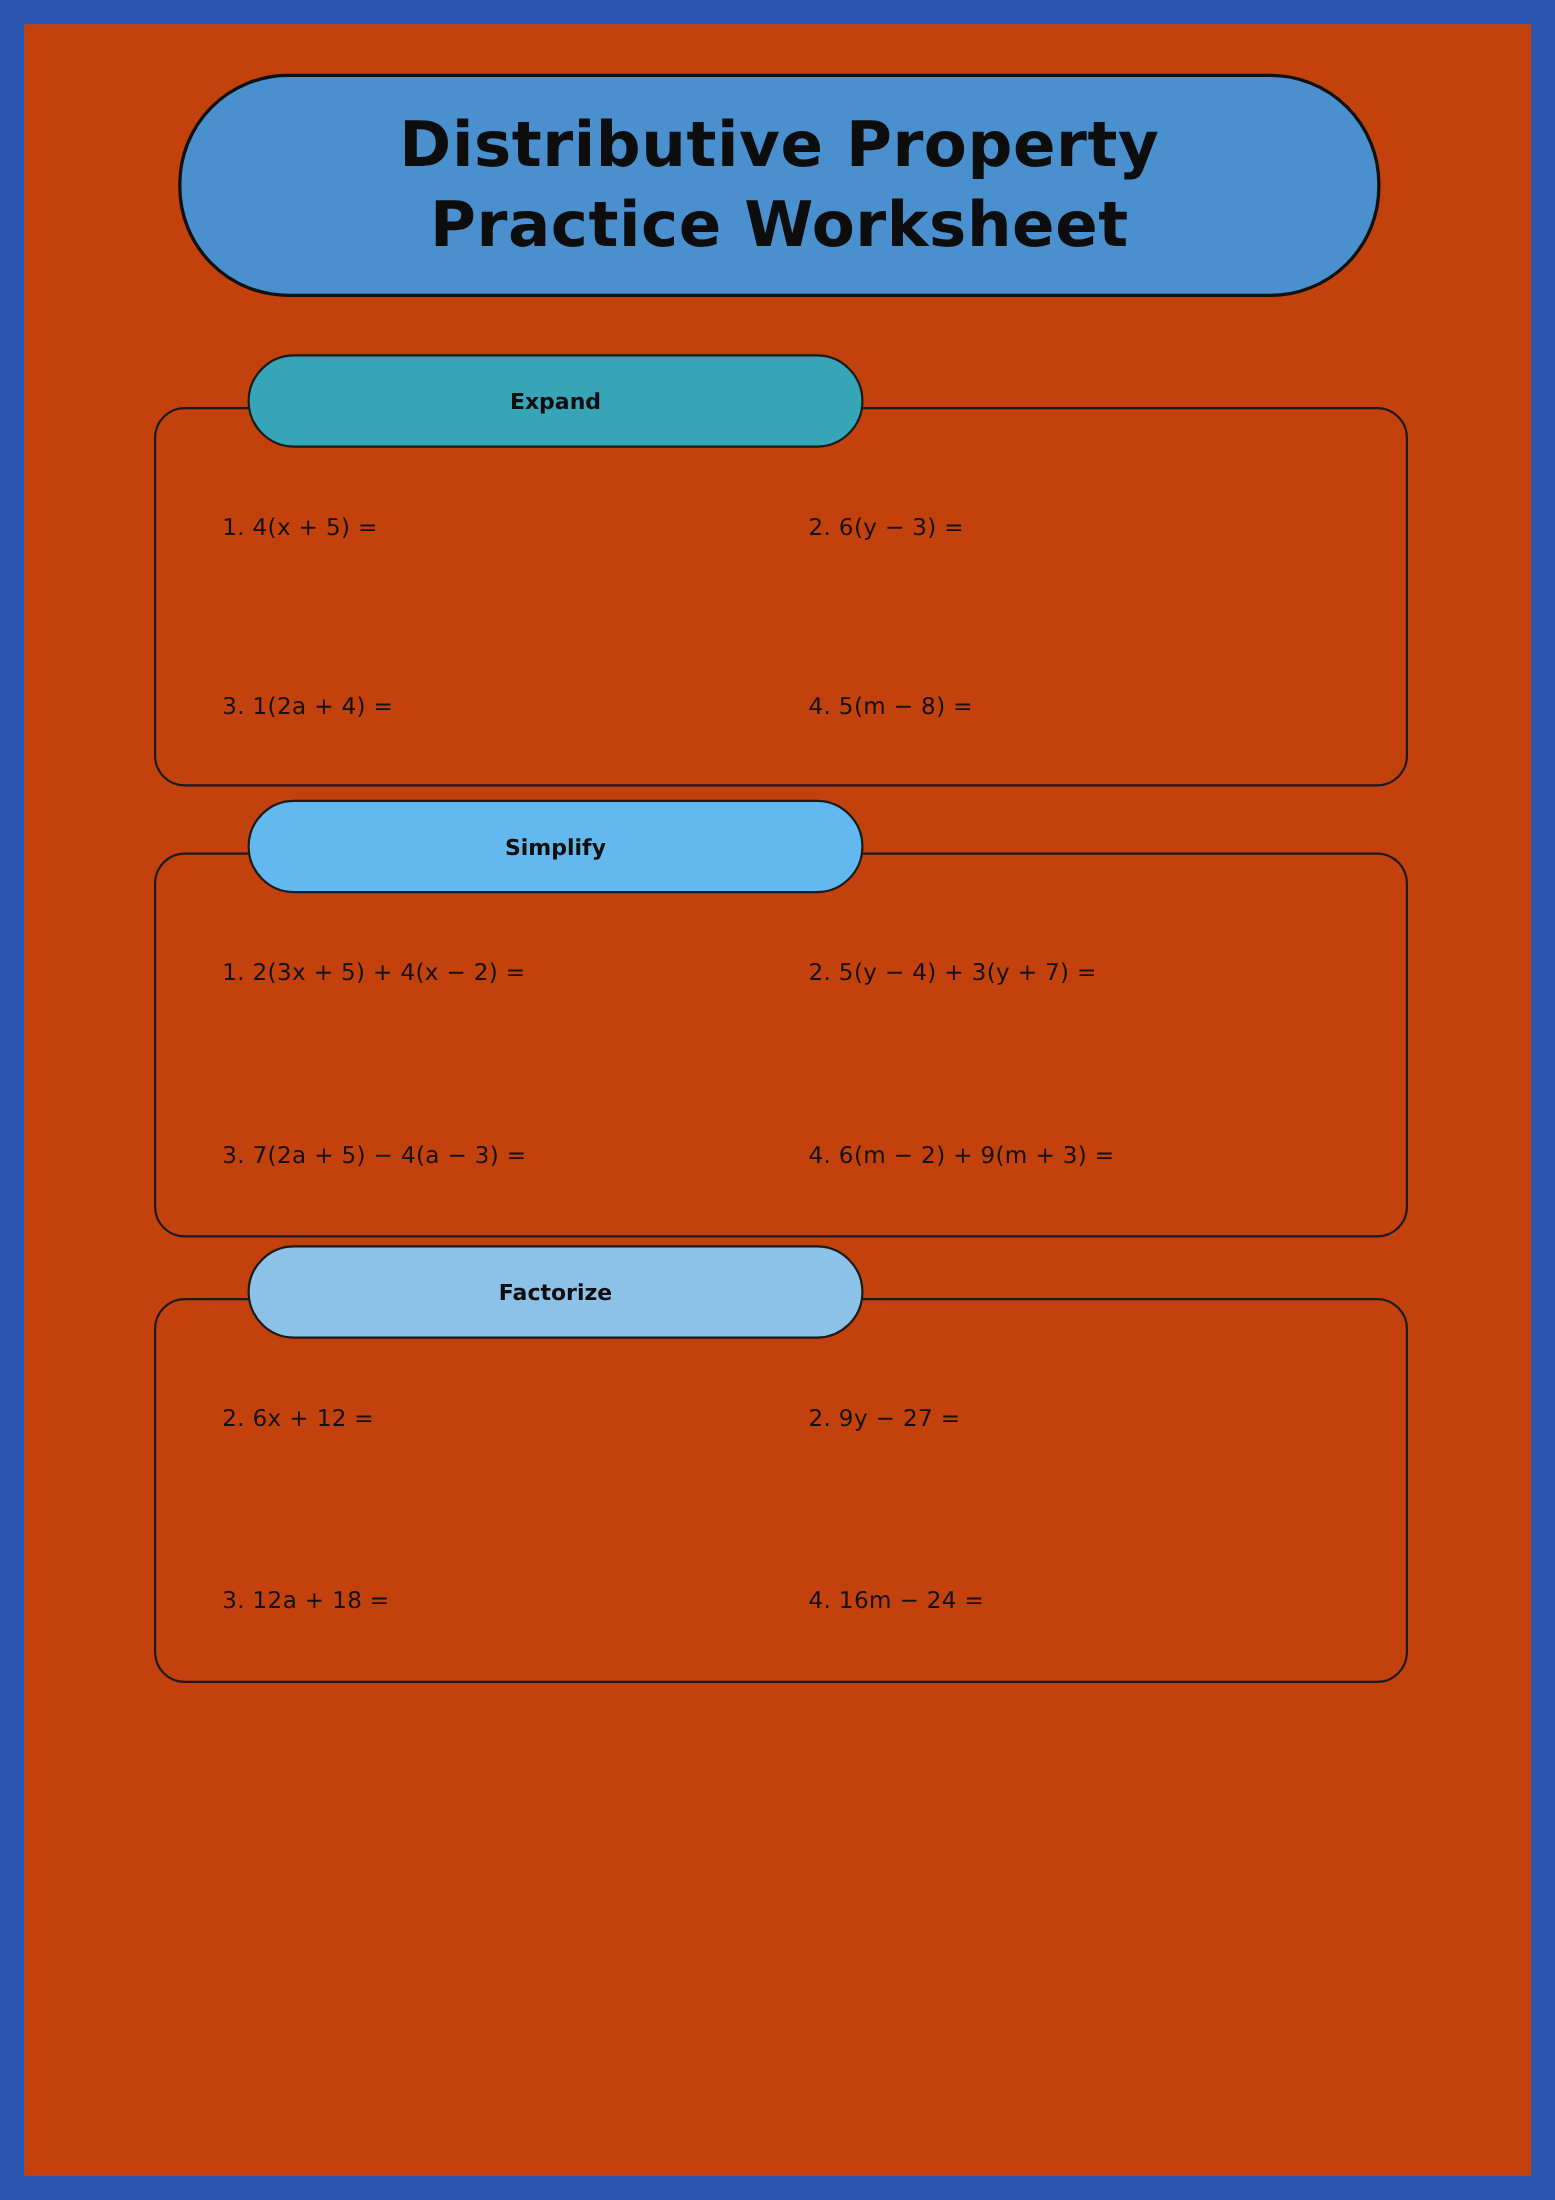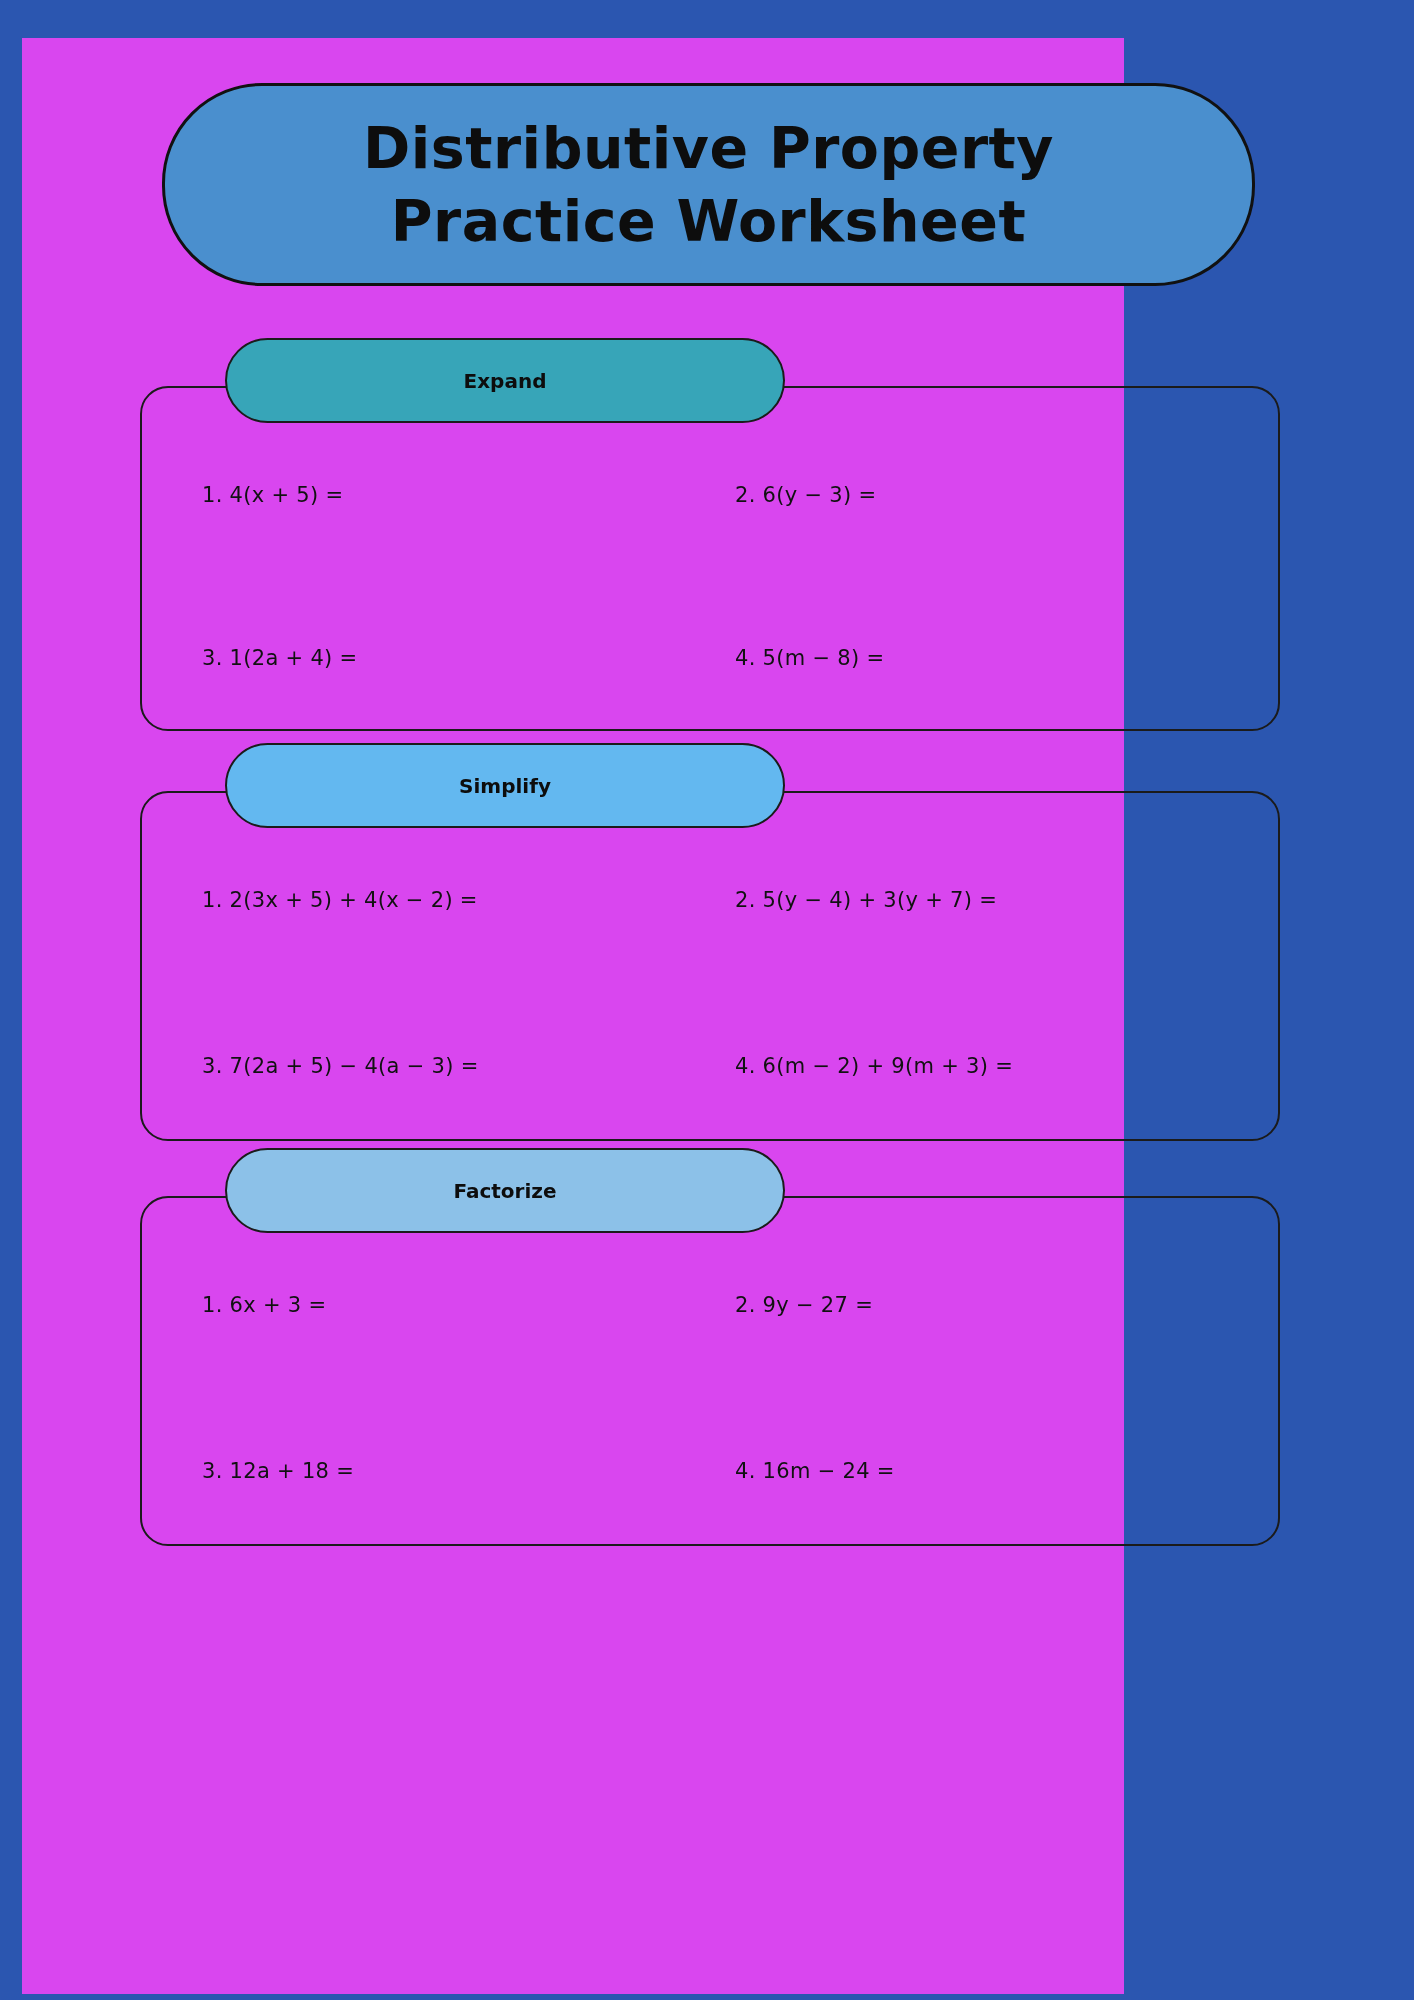--- a/index.html
+++ b/index.html
@@ -10,25 +10,24 @@
     width: 1414px;
     height: 2000px;
     background: #2b56b0;
     font-family: "DejaVu Sans", sans-serif;
     overflow: hidden;
   }
   .page {
     position: absolute;
     top: 22px;
     left: 22px;
-    width: 1102px;
+    width: 1370px;
     height: 1956px;
-    background: #d946ef;
+    background: #c2410c;
     box-sizing: border-box;
-    margin-top: 16px;
   }
   .title-banner {
     position: absolute;
     top: 45px;
     left: 140px;
     width: 1093px;
     height: 203px;
     background: #4a8fce;
     border: 3px solid #111111;
     border-radius: 100px;
@@ -163,21 +162,21 @@
     </div>
     <div class="tab-mask"></div>
     <div class="section-tab">
       <span>Simplify</span>
     </div>
   </div>
 
   <div class="section" id="sec-factorize">
     <div class="section-body">
       <div class="problems">
-        <div class="problem">1. 6x + 3 =</div>
+        <div class="problem">2. 6x + 12 =</div>
         <div class="problem col2">2. 9y − 27 =</div>
         <div class="problem">3. 12a + 18 =</div>
         <div class="problem col2">4. 16m − 24 =</div>
       </div>
     </div>
     <div class="tab-mask"></div>
     <div class="section-tab">
       <span>Factorize</span>
     </div>
   </div>

